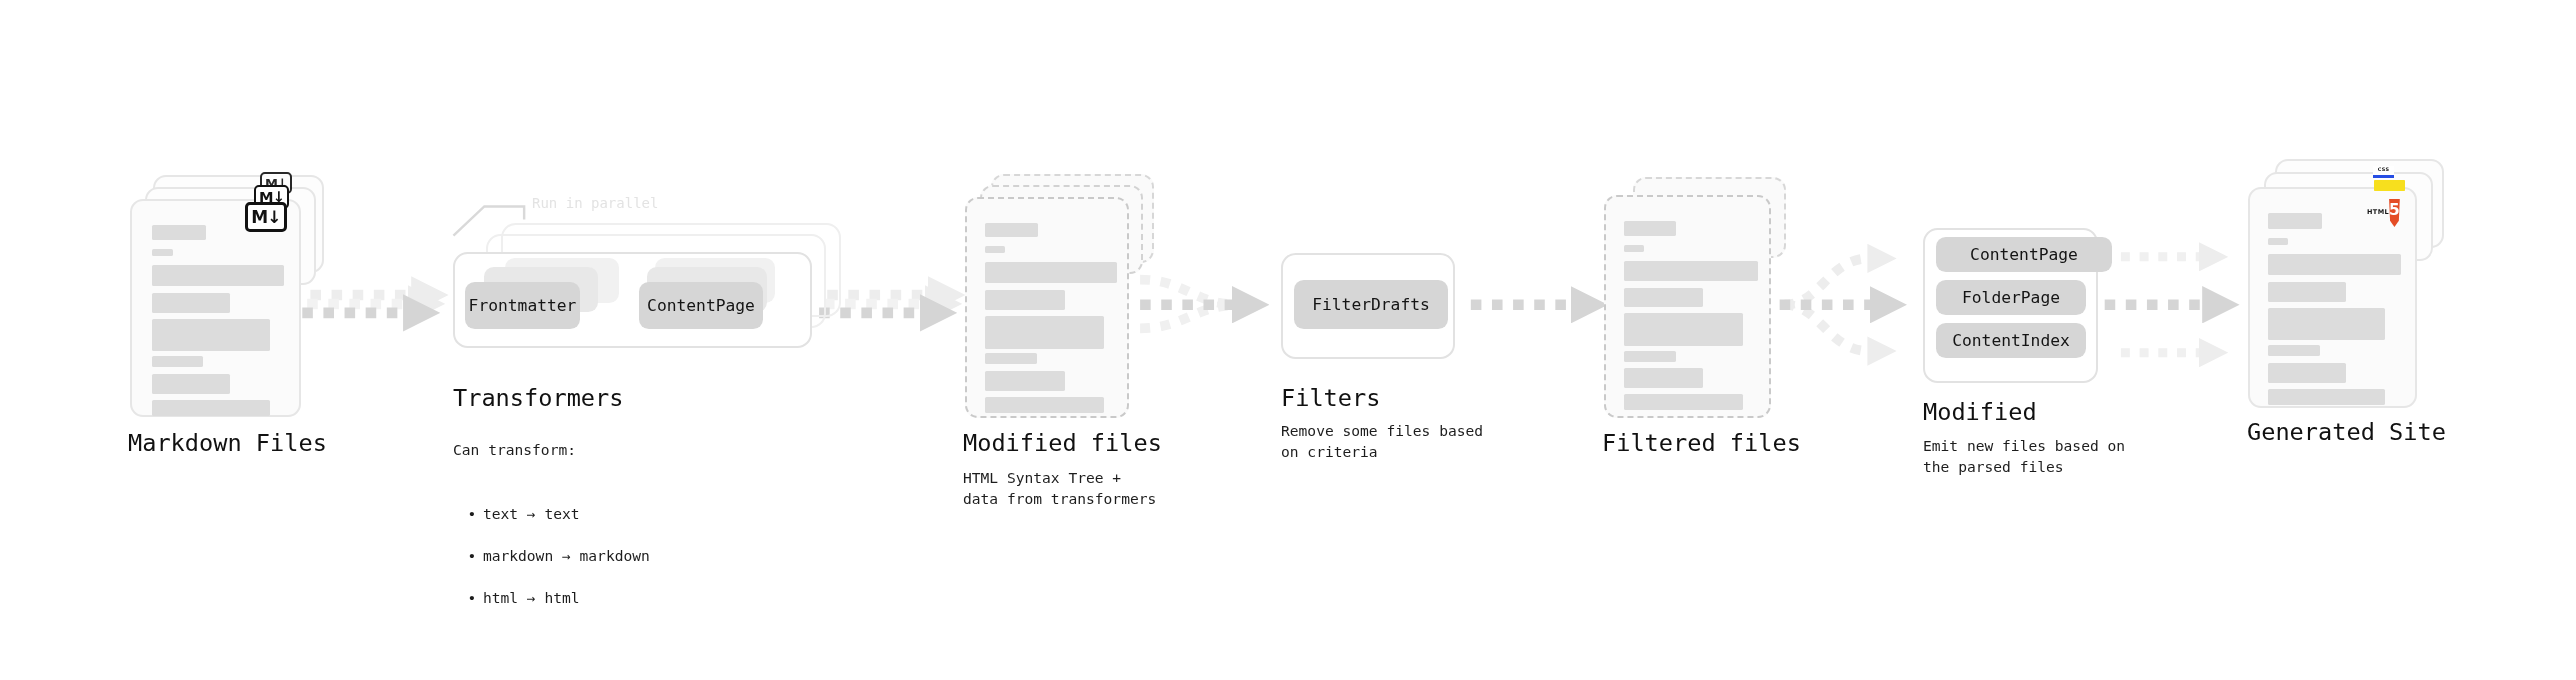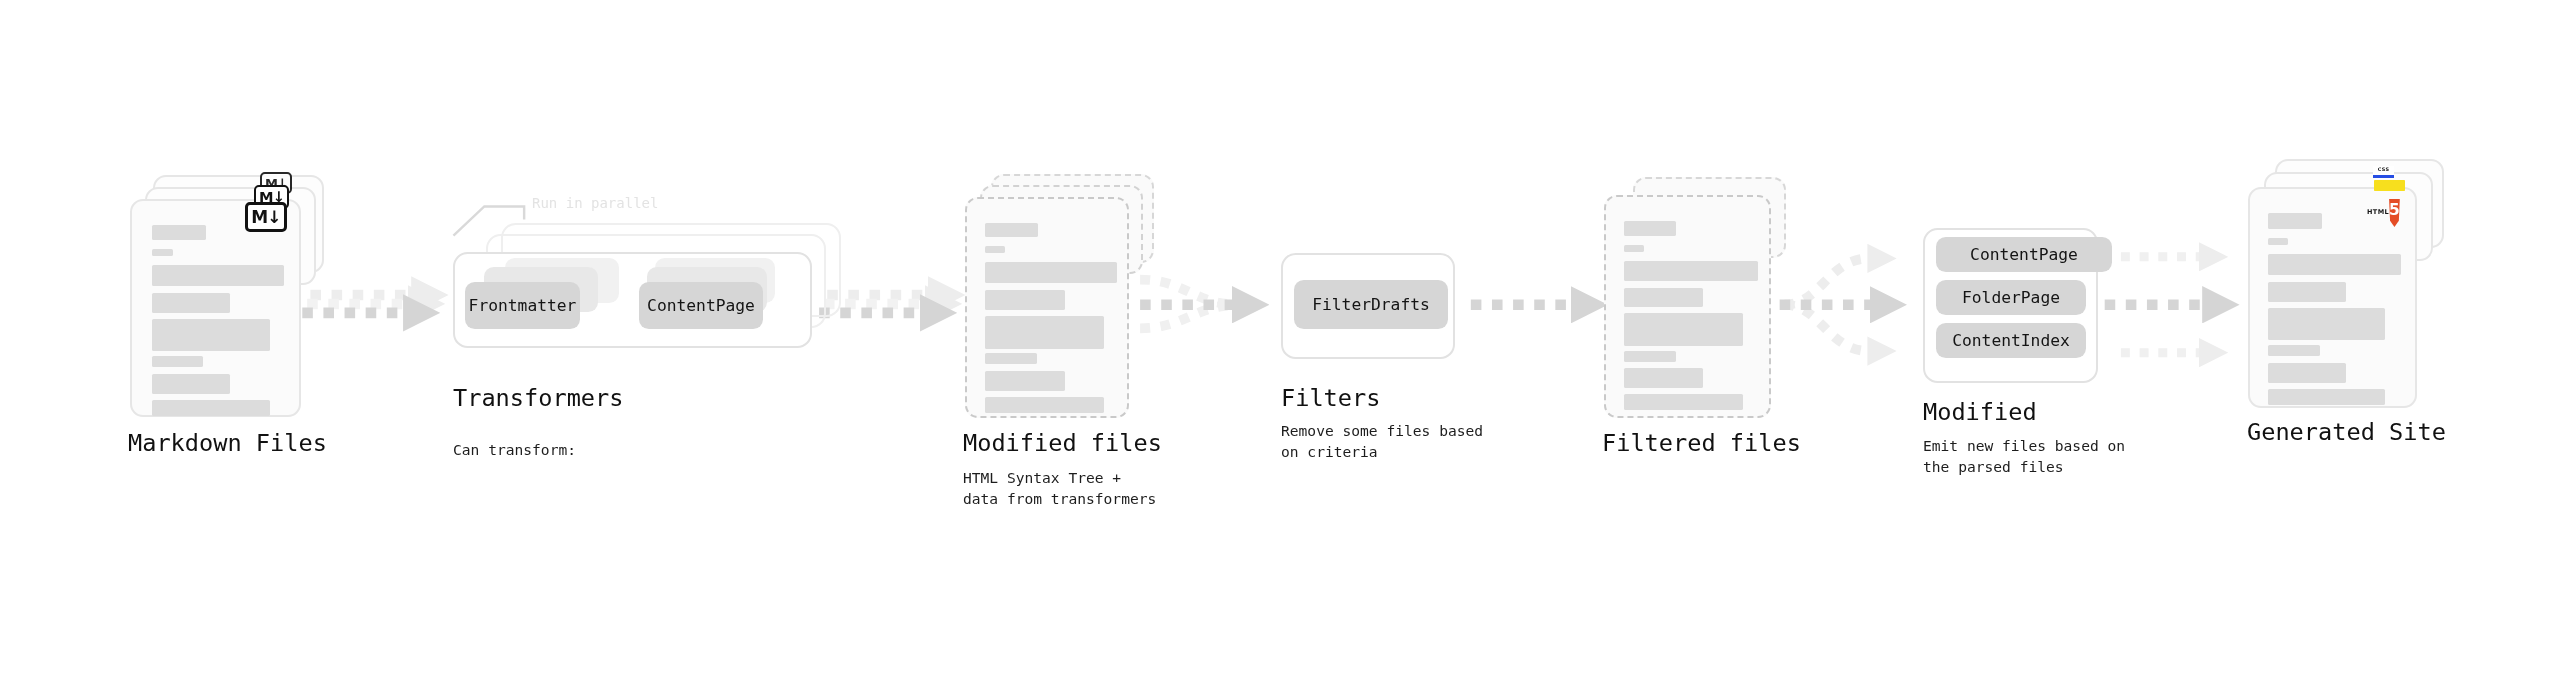--- a/index.html
+++ b/index.html
@@ -269,20 +269,25 @@
     <div class="pill l3" style="left:655px; top:258px; width:120px; height:45px;"></div>
     <div class="pill l2" style="left:647px; top:267px; width:120px; height:45px;"></div>
     <div class="pill" style="left:639px; top:282px; width:124px; height:47px;">
       <span>ContentPage</span>
     </div>
   </div>
 
   <div class="caption-title" style="left:453px; top:384px;">Transformers</div>
   <div class="caption-sub" style="left:453px; top:418px;">
     <div>Can transform:</div>
+    <ul>
+      <li>text → text</li>
+      <li>markdown → markdown</li>
+      <li>html → html</li>
+    </ul>
   </div>
 
   <div class="doc-stack">
     <div class="doc dashed" style="left:991px; top:174px; width:163px; height:89px; border-color:#d7d7d7;"></div>
     <div class="doc dashed" style="left:980px; top:185px; width:163px; height:89px; border-color:#d2d2d2;"></div>
     <div class="doc dashed" style="left:965px; top:197px; width:164px; height:221px;">
       <div class="bar" style="left:18px; top:23.6px;  width:53px; height:14.6px;"></div>
       <div class="bar" style="left:18px; top:47px;  width:19.5px; height:6.5px;"></div>
       <div class="bar" style="left:18px; top:63px;  width:132px; height:21px;"></div>
       <div class="bar" style="left:18px; top:91px; width:80px; height:19.5px;"></div>

